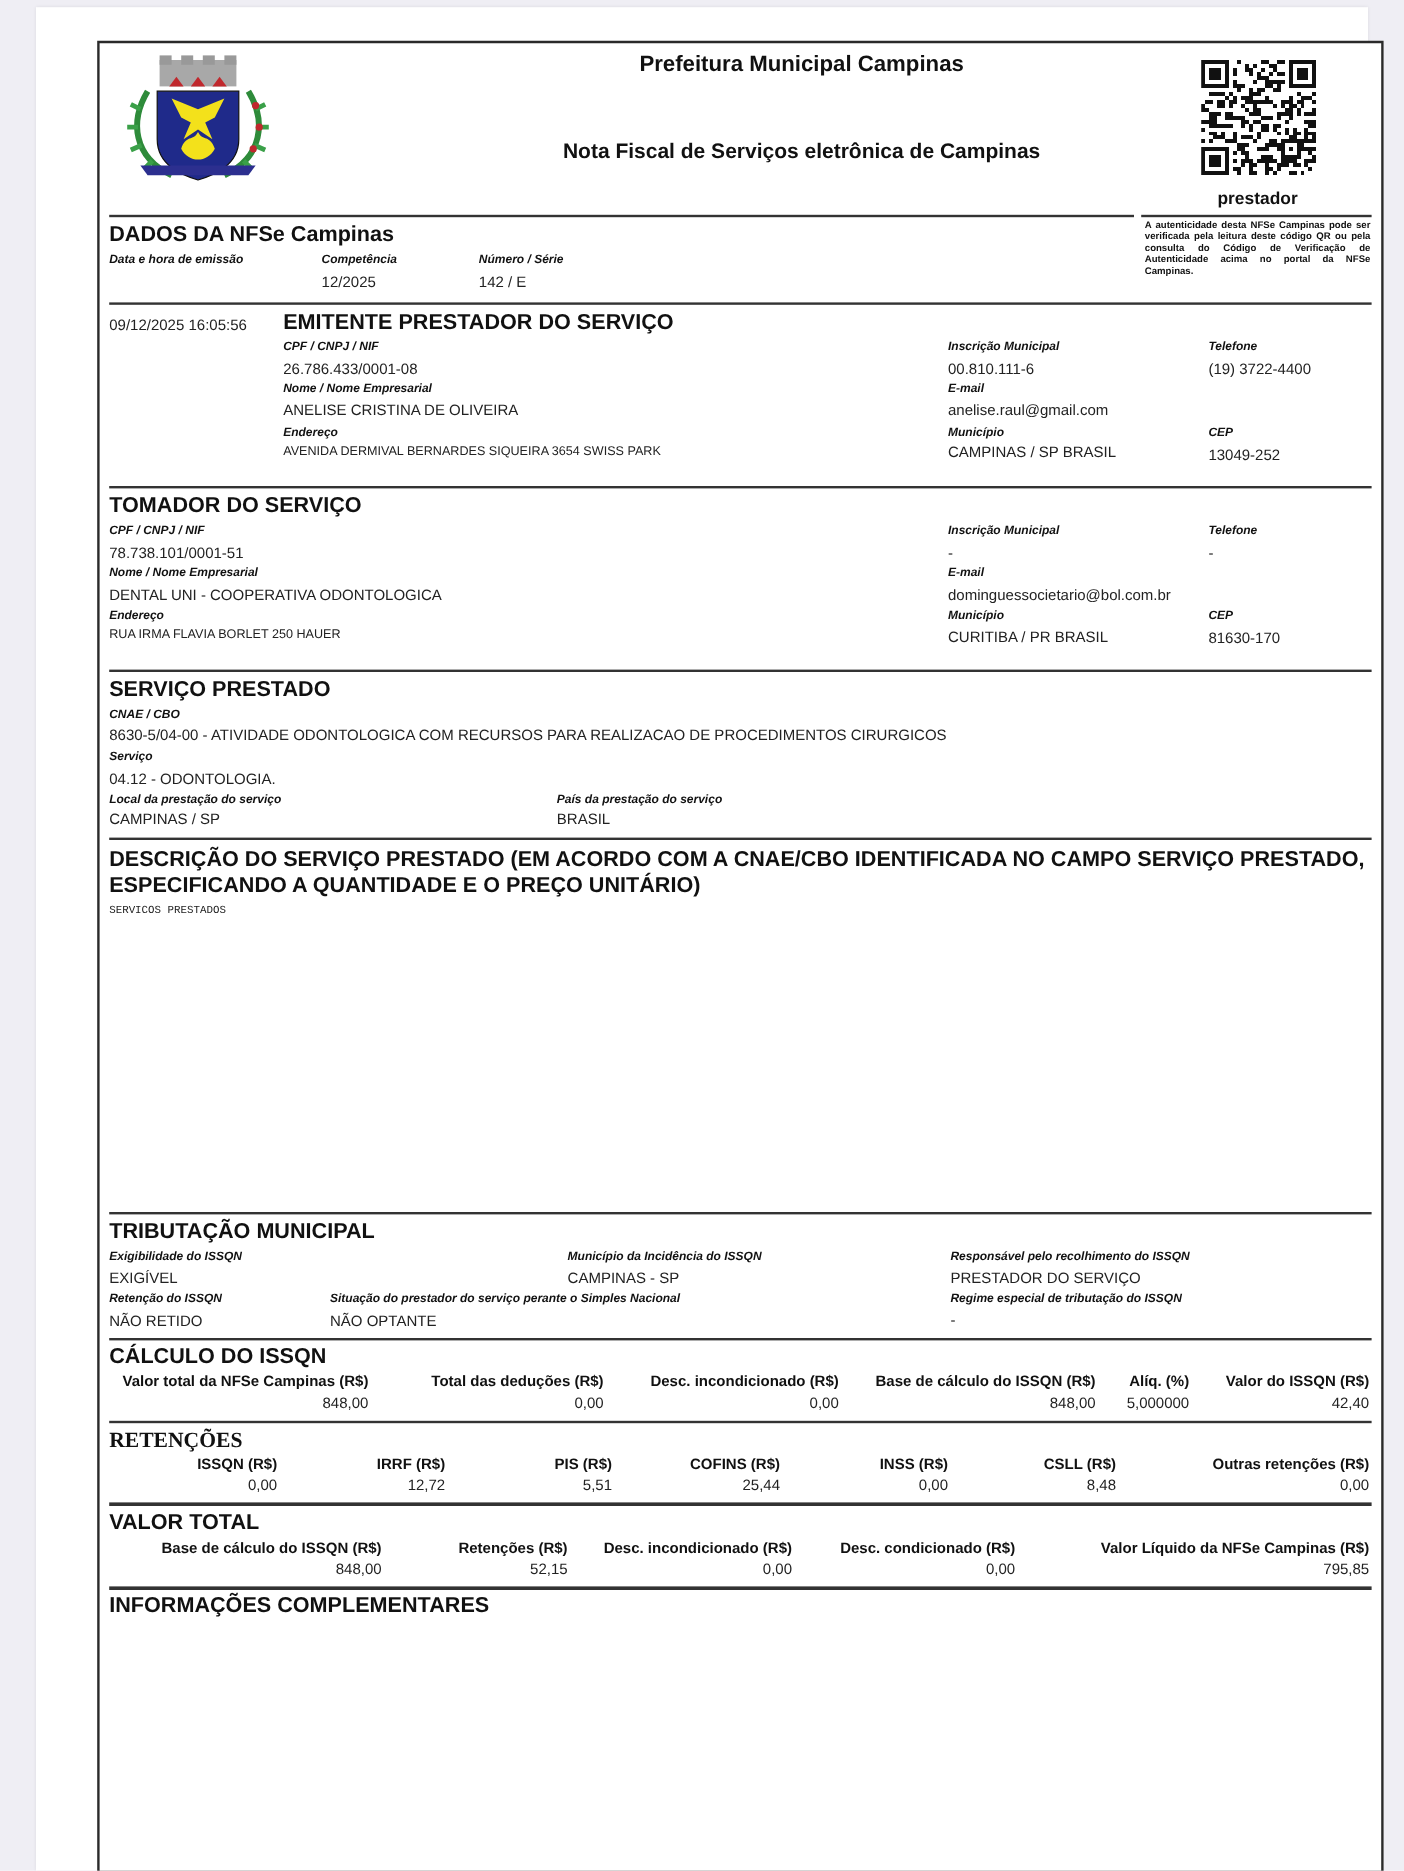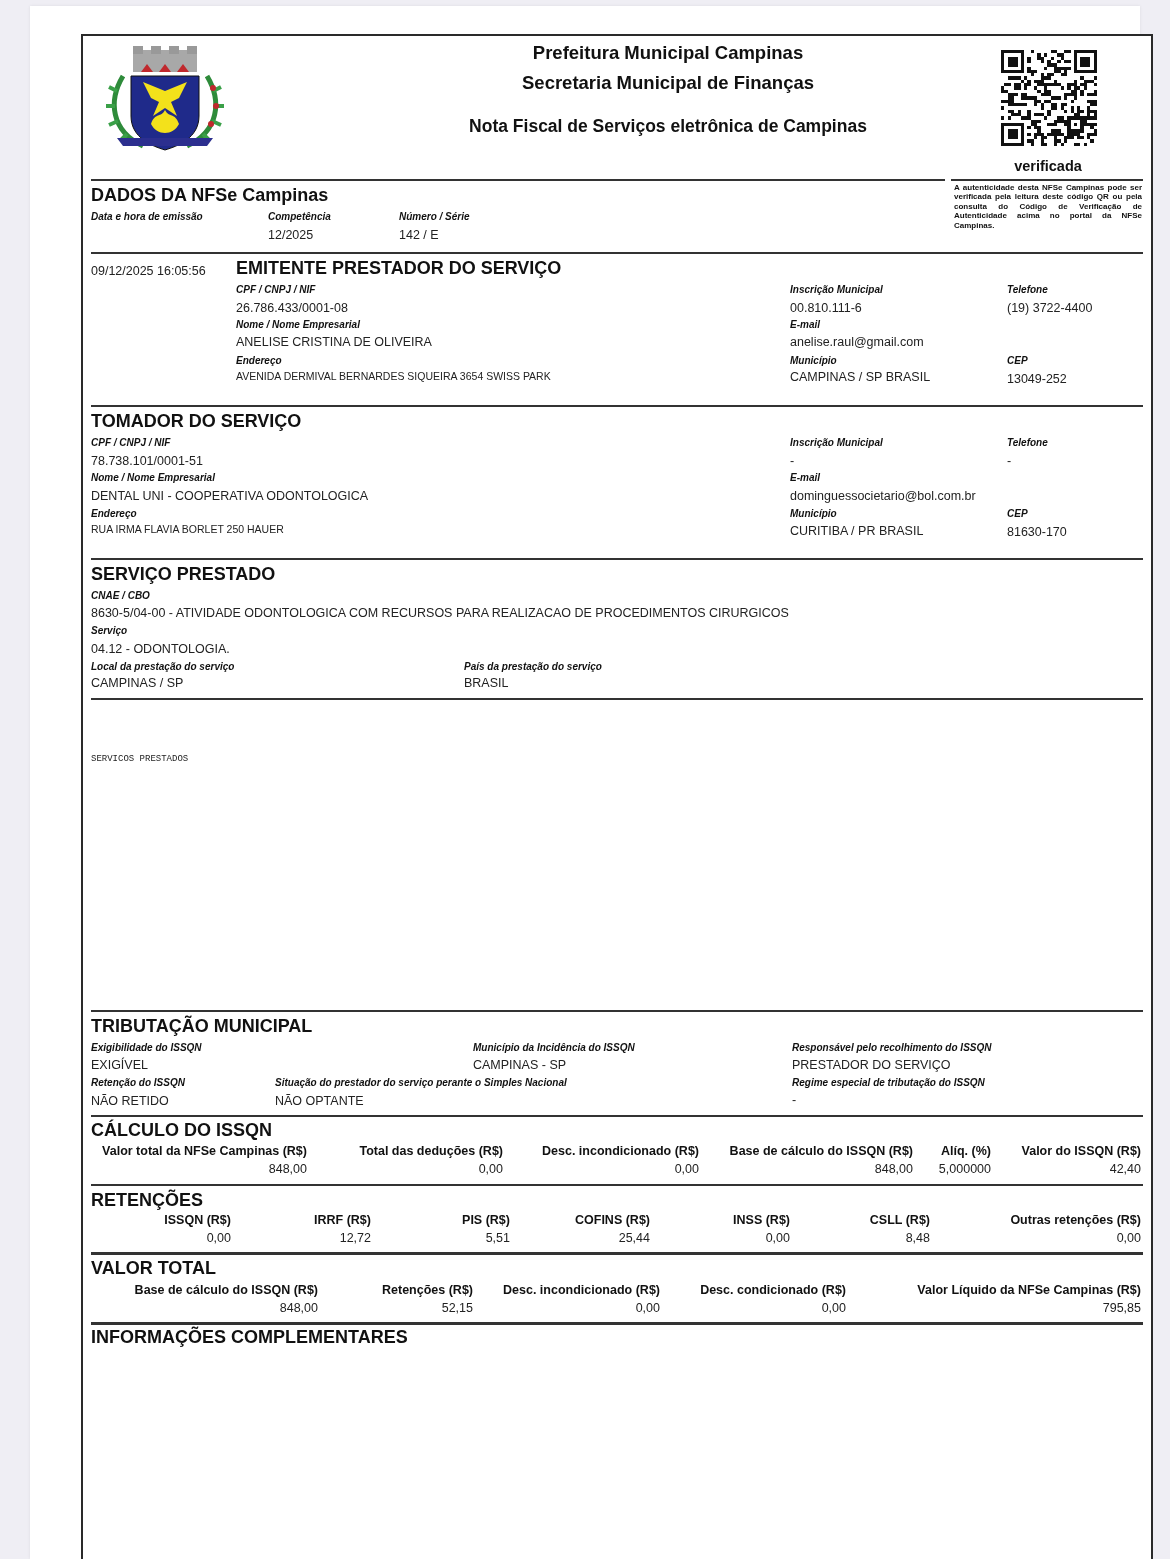--- a/index.html
+++ b/index.html
@@ -70,21 +70,20 @@
         <path d="M28 30 H96 V70 C 96 92, 75 100, 62 104 C 49 100, 28 92, 28 70 Z" fill="#1f2a8a" stroke="#111" stroke-width="1"></path>
 
         <path d="M62 45 L40 36 L48 52 L56 56 L50 70 L62 62 L74 70 L68 56 L76 52 L84 36 Z" fill="#f3e11b"></path>
         <path d="M48 78 C 52 66, 58 72, 62 64 C 66 72, 72 66, 76 78 C 70 90, 54 90, 48 78 Z" fill="#f3e11b"></path>
 
         <path d="M14 92 L110 92 L104 100 L20 100 Z" fill="#2c2f8f"></path>
       </svg>
     </div>
 
     <div class="hdr-line" style="top:6px; font-size:18.5px;">Prefeitura Municipal Campinas</div>
-    <div class="hdr-line" style="top:36px; font-size:18.5px;">Secretaria Municipal de Finanças</div>
     <div class="hdr-line" style="top:80px; font-size:17.5px;">Nota Fiscal de Serviços eletrônica de Campinas</div>
 
     <div class="qr-wrap">
       <svg id="qr-svg" width="96" height="96" viewBox="0 0 29 29" shape-rendering="crispEdges">
           <rect x="0" y="0" width="29" height="29" fill="#fff"></rect>
           <rect x="9" y="0" width="1" height="1" fill="#111"></rect>
           <rect x="15" y="0" width="1" height="1" fill="#111"></rect>
           <rect x="16" y="0" width="1" height="1" fill="#111"></rect>
           <rect x="19" y="0" width="1" height="1" fill="#111"></rect>
           <rect x="20" y="0" width="1" height="1" fill="#111"></rect>
@@ -366,21 +365,21 @@
           <rect x="23" y="1" width="5" height="5" fill="#fff"></rect>
           <rect x="24" y="2" width="3" height="3" fill="#111"></rect>
           <rect x="0" y="22" width="7" height="7" fill="#111"></rect>
           <rect x="1" y="23" width="5" height="5" fill="#fff"></rect>
           <rect x="2" y="24" width="3" height="3" fill="#111"></rect>
           <rect x="20" y="20" width="5" height="5" fill="#111"></rect>
           <rect x="21" y="21" width="3" height="3" fill="#fff"></rect>
           <rect x="22" y="22" width="1" height="1" fill="#111"></rect>
         </svg>
     </div>
-    <div class="auth-code">verificada</div>
+    <div class="auth-code">prestador</div>
 
     <div class="hr" style="top:143px; right:206px;"></div>
     <div class="hr" style="top:143px; left:868px; right:8px;"></div>
 
     <div class="auth-note">A autenticidade desta NFSe Campinas pode ser verificada pela leitura deste código QR ou pela consulta do Código de Verificação de Autenticidade acima no portal da NFSe Campinas.</div>
 
     <div class="sec-title" style="left:8px; top:149px;">DADOS DA NFSe Campinas</div>
     <div class="lbl" style="left:8px; top:175px;">Data e hora de emissão</div>
     <div class="val" style="left:8px; top:192px;margin-top:36px;">09/12/2025 16:05:56</div>
     <div class="lbl" style="left:185px; top:175px;">Competência</div>
@@ -437,20 +436,21 @@
     <div class="val" style="left:8px; top:570px;">8630-5/04-00 - ATIVIDADE ODONTOLOGICA COM RECURSOS PARA REALIZACAO DE PROCEDIMENTOS CIRURGICOS</div>
     <div class="lbl" style="left:8px; top:589px;">Serviço</div>
     <div class="val" style="left:8px; top:606px;">04.12 - ODONTOLOGIA.</div>
     <div class="lbl" style="left:8px; top:625px;">Local da prestação do serviço</div>
     <div class="val" style="left:8px; top:640px;">CAMPINAS / SP</div>
     <div class="lbl" style="left:381px; top:625px;">País da prestação do serviço</div>
     <div class="val" style="left:381px; top:640px;">BRASIL</div>
 
     <div class="hr" style="top:662px;"></div>
 
+    <div class="desc-title">DESCRIÇÃO DO SERVIÇO PRESTADO (EM ACORDO COM A CNAE/CBO IDENTIFICADA NO CAMPO SERVIÇO PRESTADO, ESPECIFICANDO A QUANTIDADE E O PREÇO UNITÁRIO)</div>
     <div class="desc-body">SERVICOS PRESTADOS</div>
 
     <div class="hr" style="top:974px;"></div>
 
     <div class="sec-title" style="left:8px; top:980px;">TRIBUTAÇÃO MUNICIPAL</div>
     <div class="lbl" style="left:8px; top:1006px;">Exigibilidade do ISSQN</div>
     <div class="val" style="left:8px; top:1022px;">EXIGÍVEL</div>
     <div class="lbl" style="left:390px; top:1006px;">Município da Incidência do ISSQN</div>
     <div class="val" style="left:390px; top:1022px;">CAMPINAS - SP</div>
     <div class="lbl" style="left:709px; top:1006px;">Responsável pelo recolhimento do ISSQN</div>
@@ -475,21 +475,21 @@
         <div class="calc-lbl" style="right: 238px; top: 1108px;">Base de cálculo do ISSQN (R$)</div>
         <div class="calc-val" style="right: 238px; top: 1126px;">848,00</div>
         <div class="calc-lbl" style="right: 160px; top: 1108px;">Alíq. (%)</div>
         <div class="calc-val" style="right: 160px; top: 1126px;">5,000000</div>
         <div class="calc-lbl" style="right: 10px; top: 1108px;">Valor do ISSQN (R$)</div>
         <div class="calc-val" style="right: 10px; top: 1126px;">42,40</div>
       </div>
 
     <div class="hr" style="top:1148px;"></div>
 
-    <div class="sec-title" style="left:8px; top:1154px;">RETENÇÕES</div>
+    <div class="sec-title" style="left:8px; top:1154px;font-family:Liberation Serif, serif;">RETENÇÕES</div>
     <div id="ret-cols">
         <div class="calc-lbl" style="right: 920px; top: 1177px;">ISSQN (R$)</div>
         <div class="calc-val" style="right: 920px; top: 1195px;">0,00</div>
         <div class="calc-lbl" style="right: 780px; top: 1177px;">IRRF (R$)</div>
         <div class="calc-val" style="right: 780px; top: 1195px;">12,72</div>
         <div class="calc-lbl" style="right: 641px; top: 1177px;">PIS (R$)</div>
         <div class="calc-val" style="right: 641px; top: 1195px;">5,51</div>
         <div class="calc-lbl" style="right: 501px; top: 1177px;">COFINS (R$)</div>
         <div class="calc-val" style="right: 501px; top: 1195px;">25,44</div>
         <div class="calc-lbl" style="right: 361px; top: 1177px;">INSS (R$)</div>

